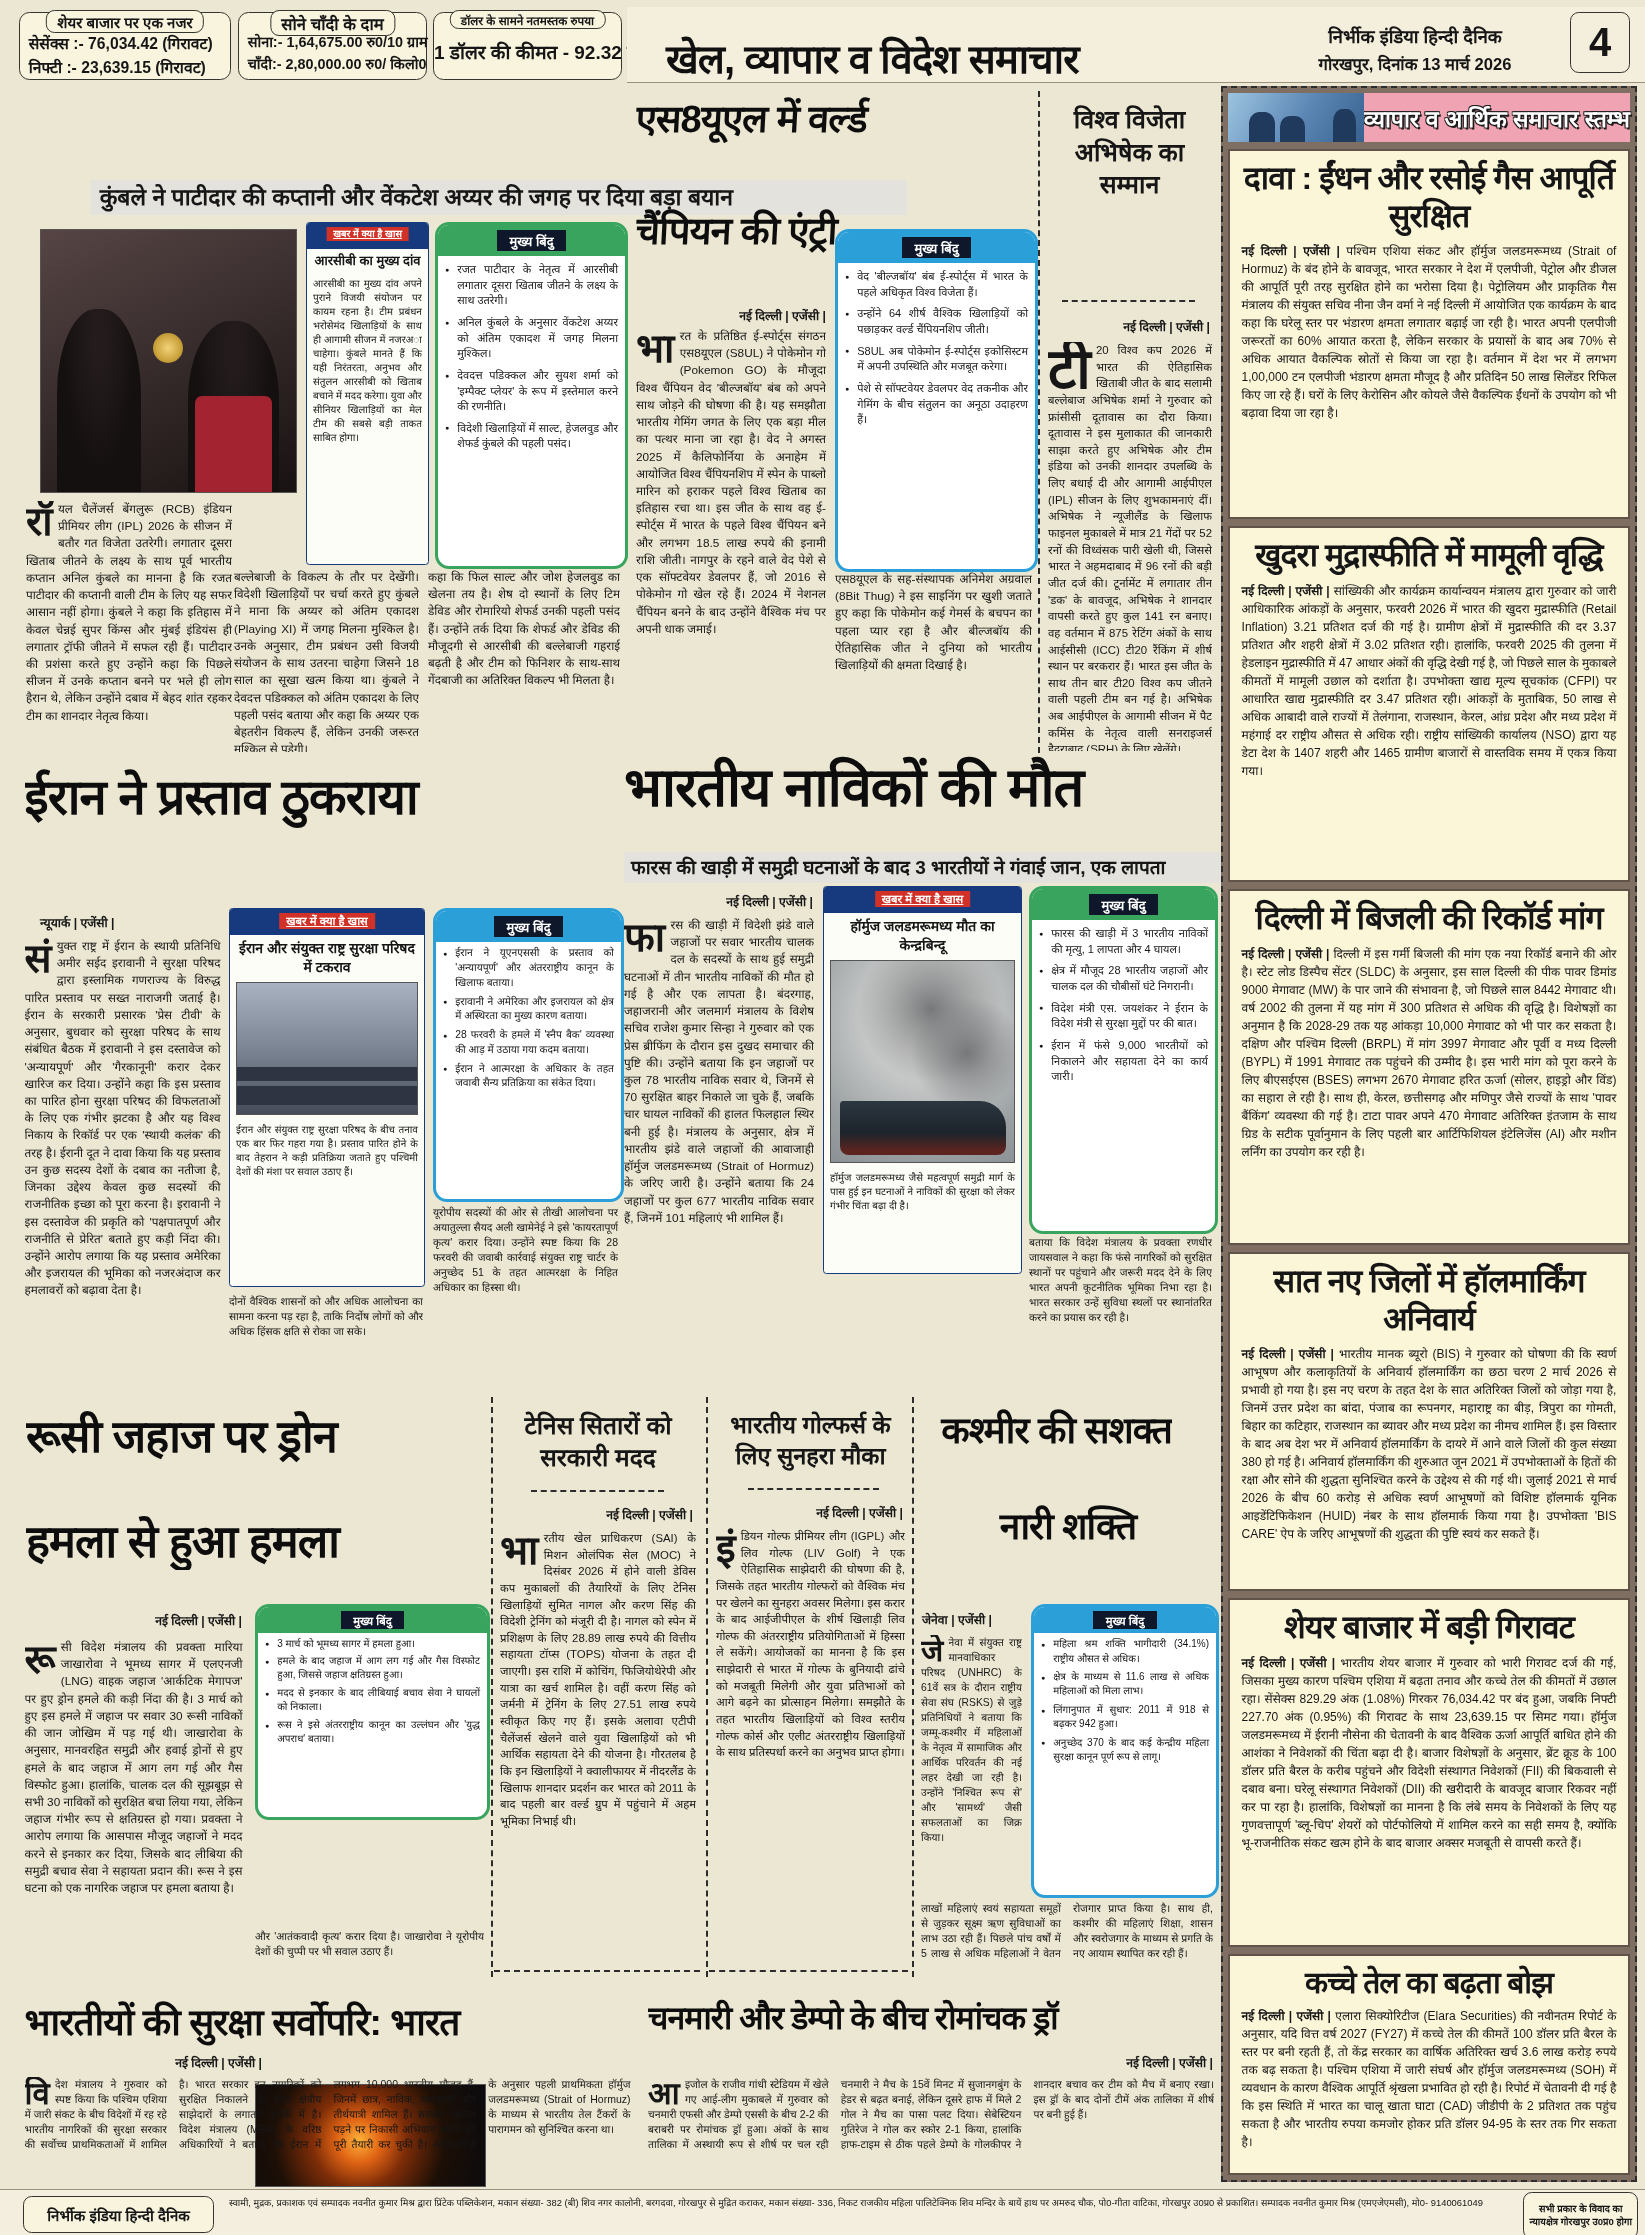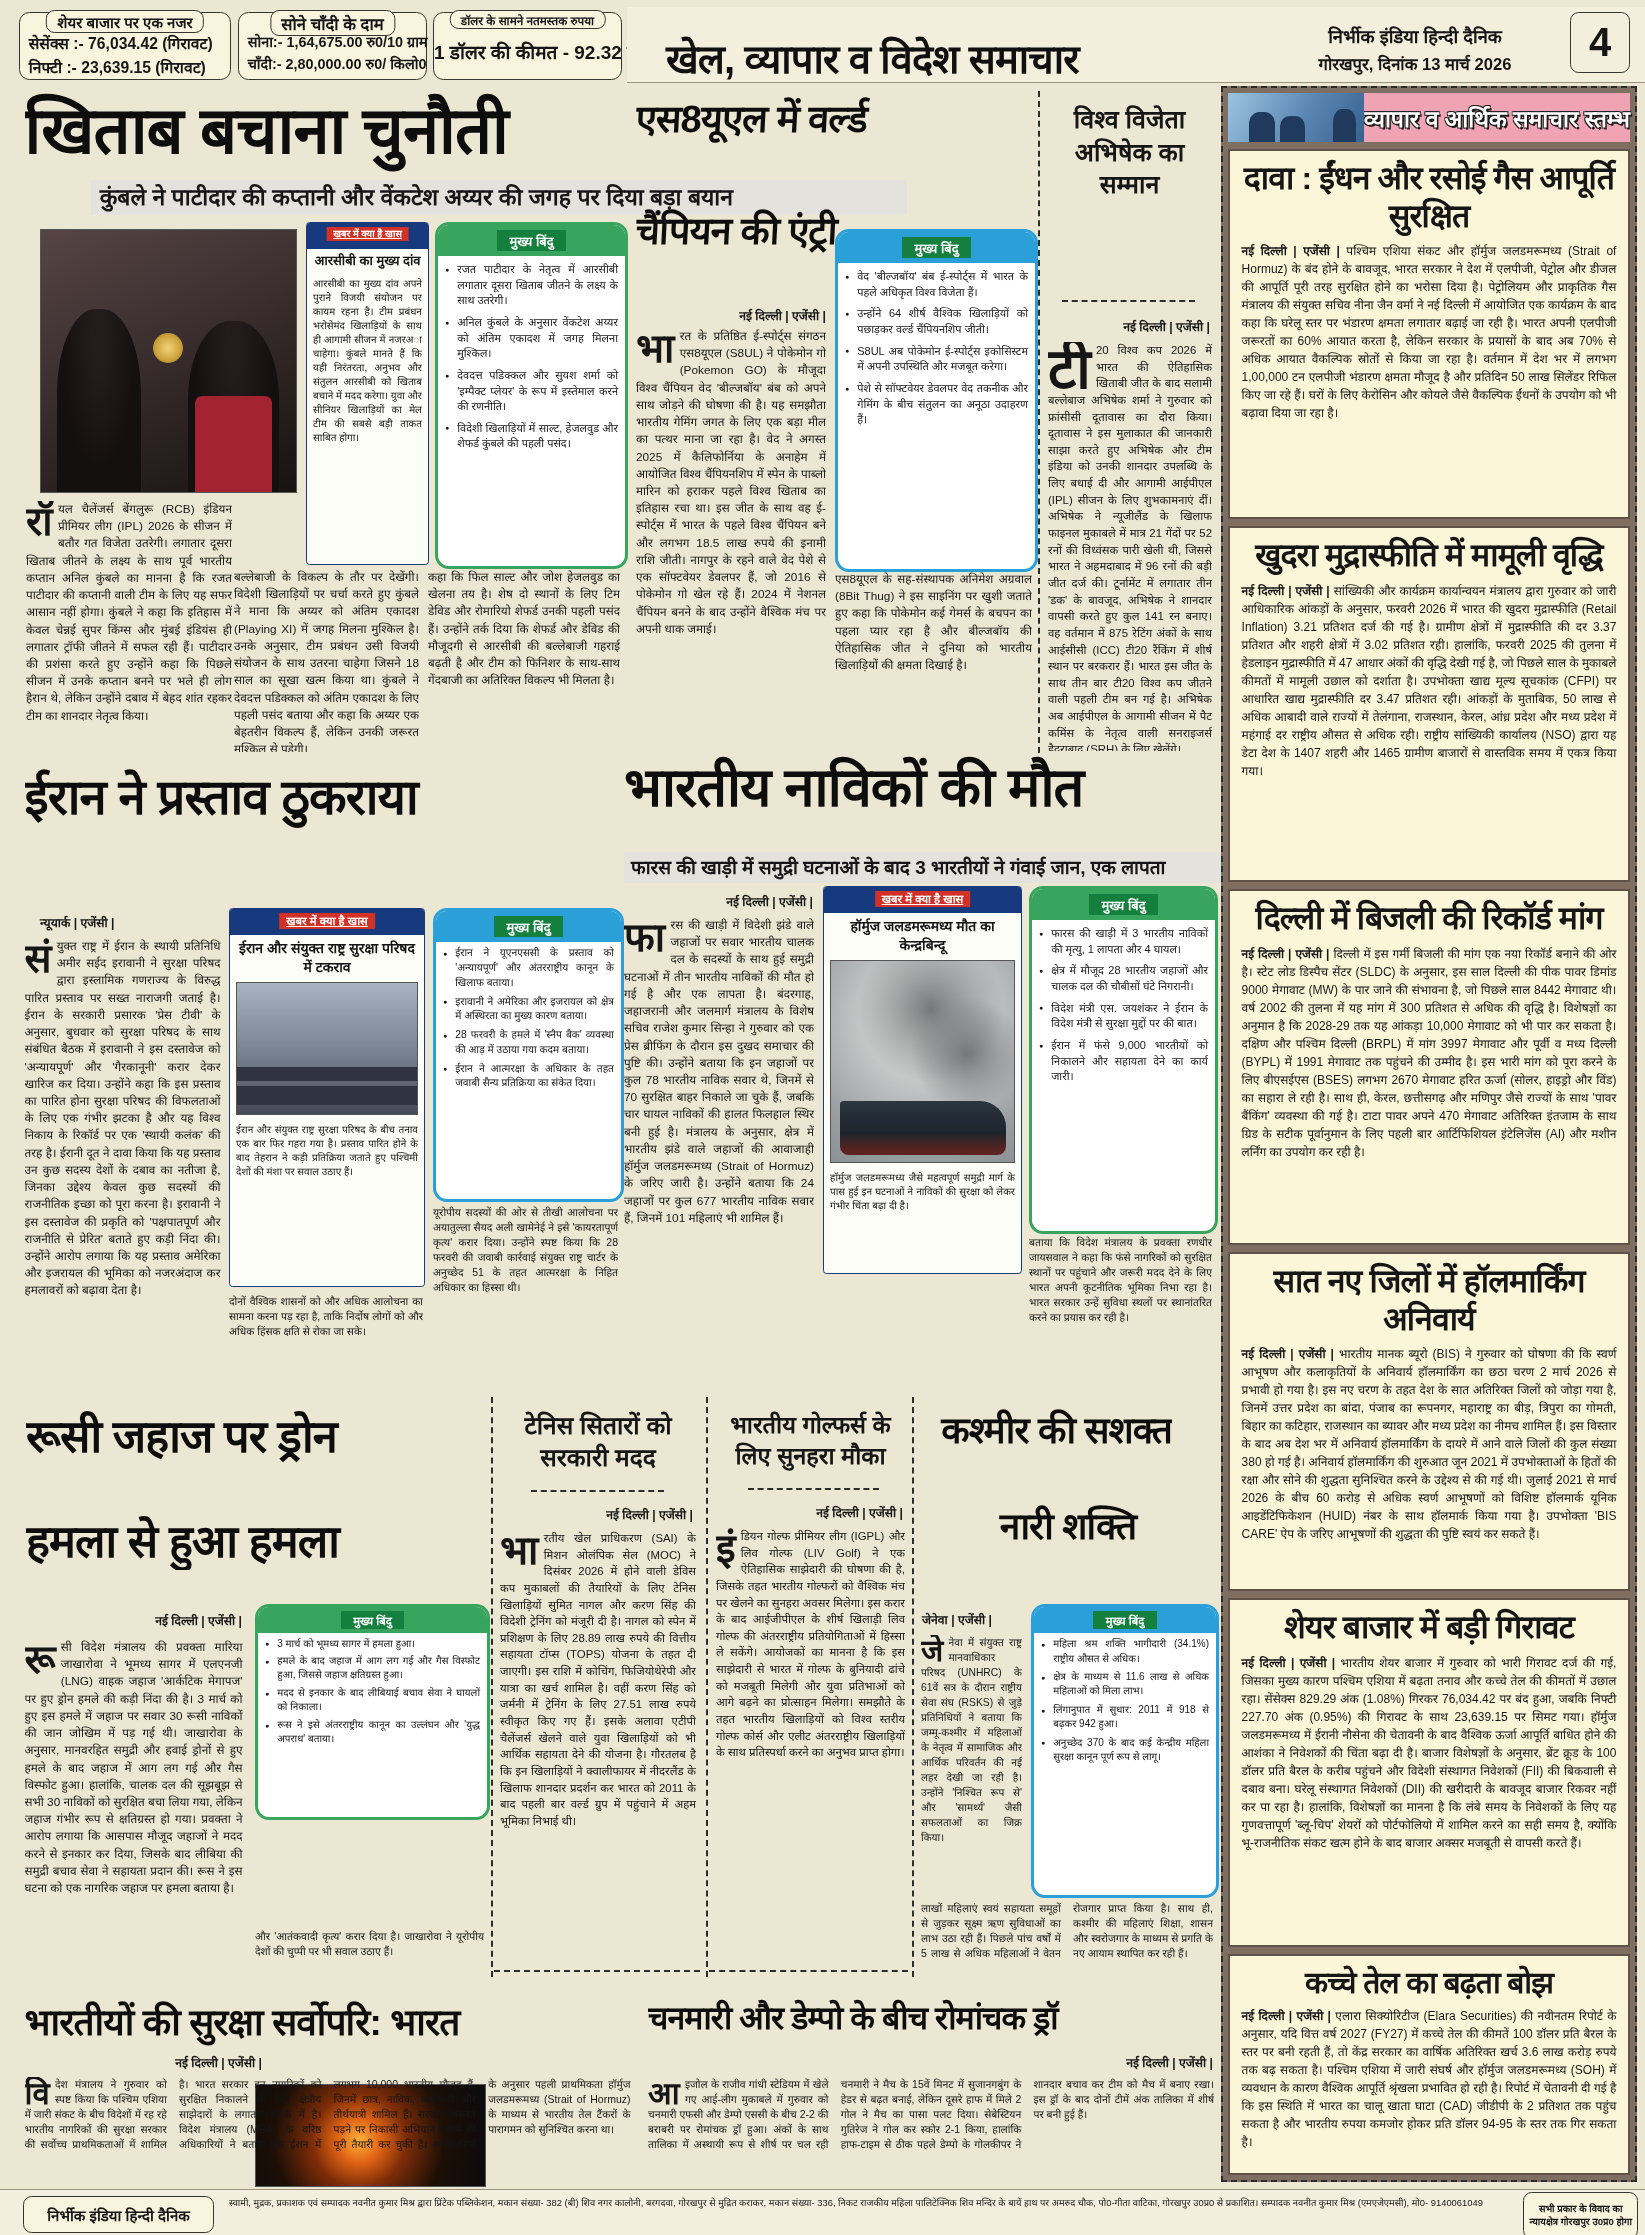--- a/index.html
+++ b/index.html
@@ -31,21 +31,21 @@
   .khead{background:#163a7d;position:relative;height:26px;}
   .kchip{position:absolute;left:50%;top:3.5px;transform:translateX(-50%);background:#d23127;color:#fff;
          font-weight:800;font-size:11.4px;padding:0.9px 7px;white-space:nowrap;text-decoration:underline;}
   .ktitle{font-weight:800;text-align:center;font-size:14px;line-height:1.3;padding:4.4px 3.5px 2.6px;}
   .kcap{font-size:10px;line-height:1.4;text-align:justify;padding:4.4px 6.1px;}
   
   .kpbox{border-radius:14px;background:#fff;overflow:hidden;border:3.5px solid #38a45d;}
   .kpbox.blue{border-color:#2a9fd8;}
   .kpband{height:31px;display:flex;align-items:center;justify-content:center;background:#38a45d;}
   .kpbox.blue .kpband{background:#2a9fd8;}
-  .kpchip{background:#15803d;color:#fff;font-weight:800;font-size:13px;padding:1.7px 12.2px;}
+  .kpchip{background:#0f172a;color:#fff;font-weight:800;font-size:13px;padding:1.7px 12.2px;}
   .kplist{margin:3.5px 7px;padding:0;list-style:none;}
   .kplist li{position:relative;padding-left:12.2px;margin:6.1px 0;font-size:11px;line-height:1.42;text-align:justify;}
   .kplist li::before{content:"●";position:absolute;left:0;top:2.6px;font-size:7px;}
   
   .ph{overflow:hidden;position:relative;border:0.9px solid #555;}
   .ph-rcb{background:linear-gradient(155deg,#564544 0%,#3a2e2e 45%,#191212 100%);}
   .sil{position:absolute;bottom:0;background:radial-gradient(ellipse at 50% 18%,#241c1c 12%,#151010 60%);border-radius:46% 46% 0 0;}
   .jersey{position:absolute;background:#a32430;border-radius:7px 7px 0 0;}
   .trophy{position:absolute;background:radial-gradient(circle,#f3d27a 0%,#caa23c 60%,#8a6d22 100%);border-radius:50%;}
   .ph-un{background:linear-gradient(180deg,#a8b2c0 0%,#77808e 55%,#454b59 100%);}
@@ -98,21 +98,20 @@
   </div>
 
   <div class="abs mast" style="left:627px;top:7px;width:1018px;height:75px;"></div>
   <div class="abs mtitle" style="left:666px;top:30px;width:594px;">खेल, व्यापार व विदेश समाचार</div>
   <div class="abs" style="left:1284px;top:23px;width:262px;text-align:center;">
     <div style="font-weight:800;font-size:18.3px;">निर्भीक इंडिया हिन्दी दैनिक</div>
     <div style="font-weight:700;font-size:16.6px;margin-top:3.5px;">गोरखपुर, दिनांक 13 मार्च 2026</div>
   </div>
   <div class="abs pnum" style="left:1570px;top:12.2px;width:58px;height:59px;">4</div>
 
-  <div class="abs hl" style="left:24.5px;top:84px;width:608px;font-size:65px;">खिताब बचाना चुनौती</div>
   <div class="abs sub" style="left:91px;top:180px;width:807px;height:35px;font-size:23px;line-height:35px;padding-left:8.7px;">कुंबले ने पाटीदार की कप्तानी और वेंकटेश अय्यर की जगह पर दिया बड़ा बयान</div>
   <div class="abs ph ph-rcb" style="left:40px;top:229px;width:255px;height:262px;">
     <div class="sil" style="left:15.7px;width:84px;height:183px;"></div>
     <div class="sil" style="left:147px;width:91px;height:171px;"></div>
     <div class="jersey" style="left:154px;bottom:0;width:77px;height:96px;"></div>
     <div class="trophy" style="left:112px;top:103px;width:30px;height:30px;"></div>
   </div>
   <div class="abs bt" style="left:26px;top:501px;width:206px;height:252px;">
     <span class="dc">रॉ</span><span>यल चैलेंजर्स बेंगलुरू (RCB) इंडियन प्रीमियर लीग (IPL) 2026 के सीजन में बतौर गत विजेता उतरेगी। लगातार दूसरा खिताब जीतने के लक्ष्य के साथ पूर्व भारतीय कप्तान अनिल कुंबले का मानना है कि रजत पाटीदार की कप्तानी वाली टीम के लिए यह सफर आसान नहीं होगा। कुंबले ने कहा कि इतिहास में केवल चेन्नई सुपर किंग्स और मुंबई इंडियंस ही लगातार ट्रॉफी जीतने में सफल रही हैं। पाटीदार की प्रशंसा करते हुए उन्होंने कहा कि पिछले सीजन में उनके कप्तान बनने पर भले ही लोग हैरान थे, लेकिन उन्होंने दबाव में बेहद शांत रहकर टीम का शानदार नेतृत्व किया।</span>
   </div>

